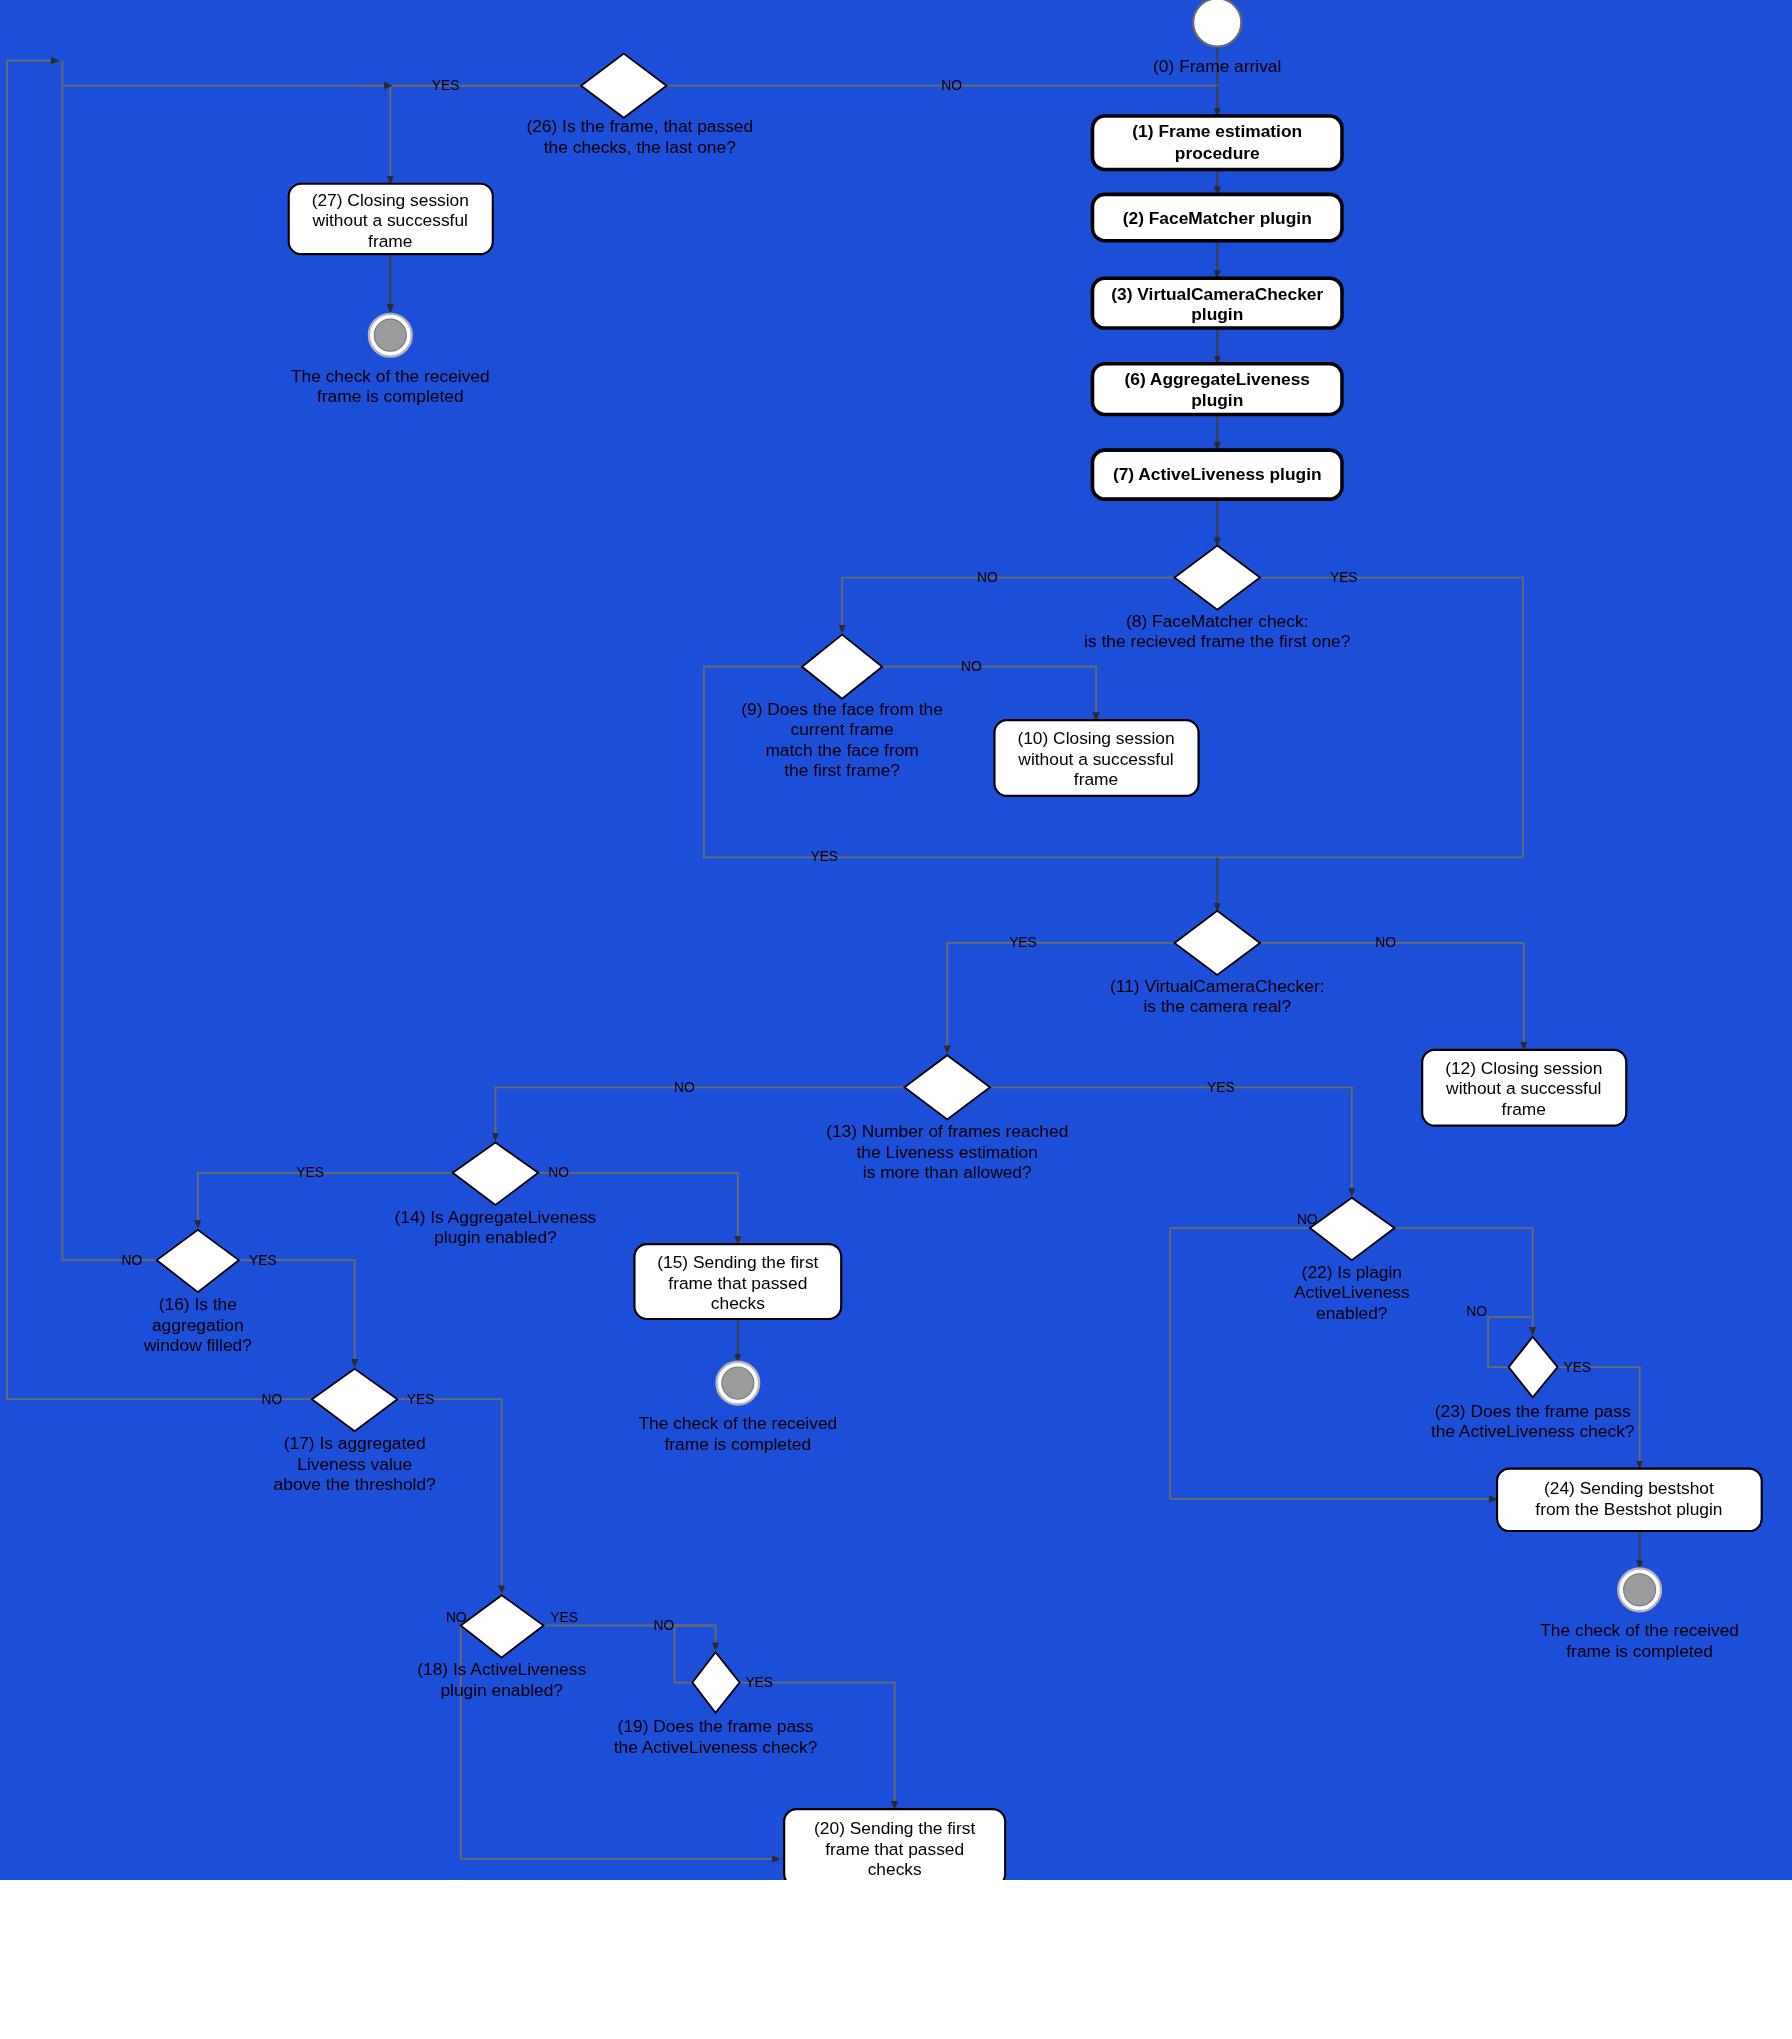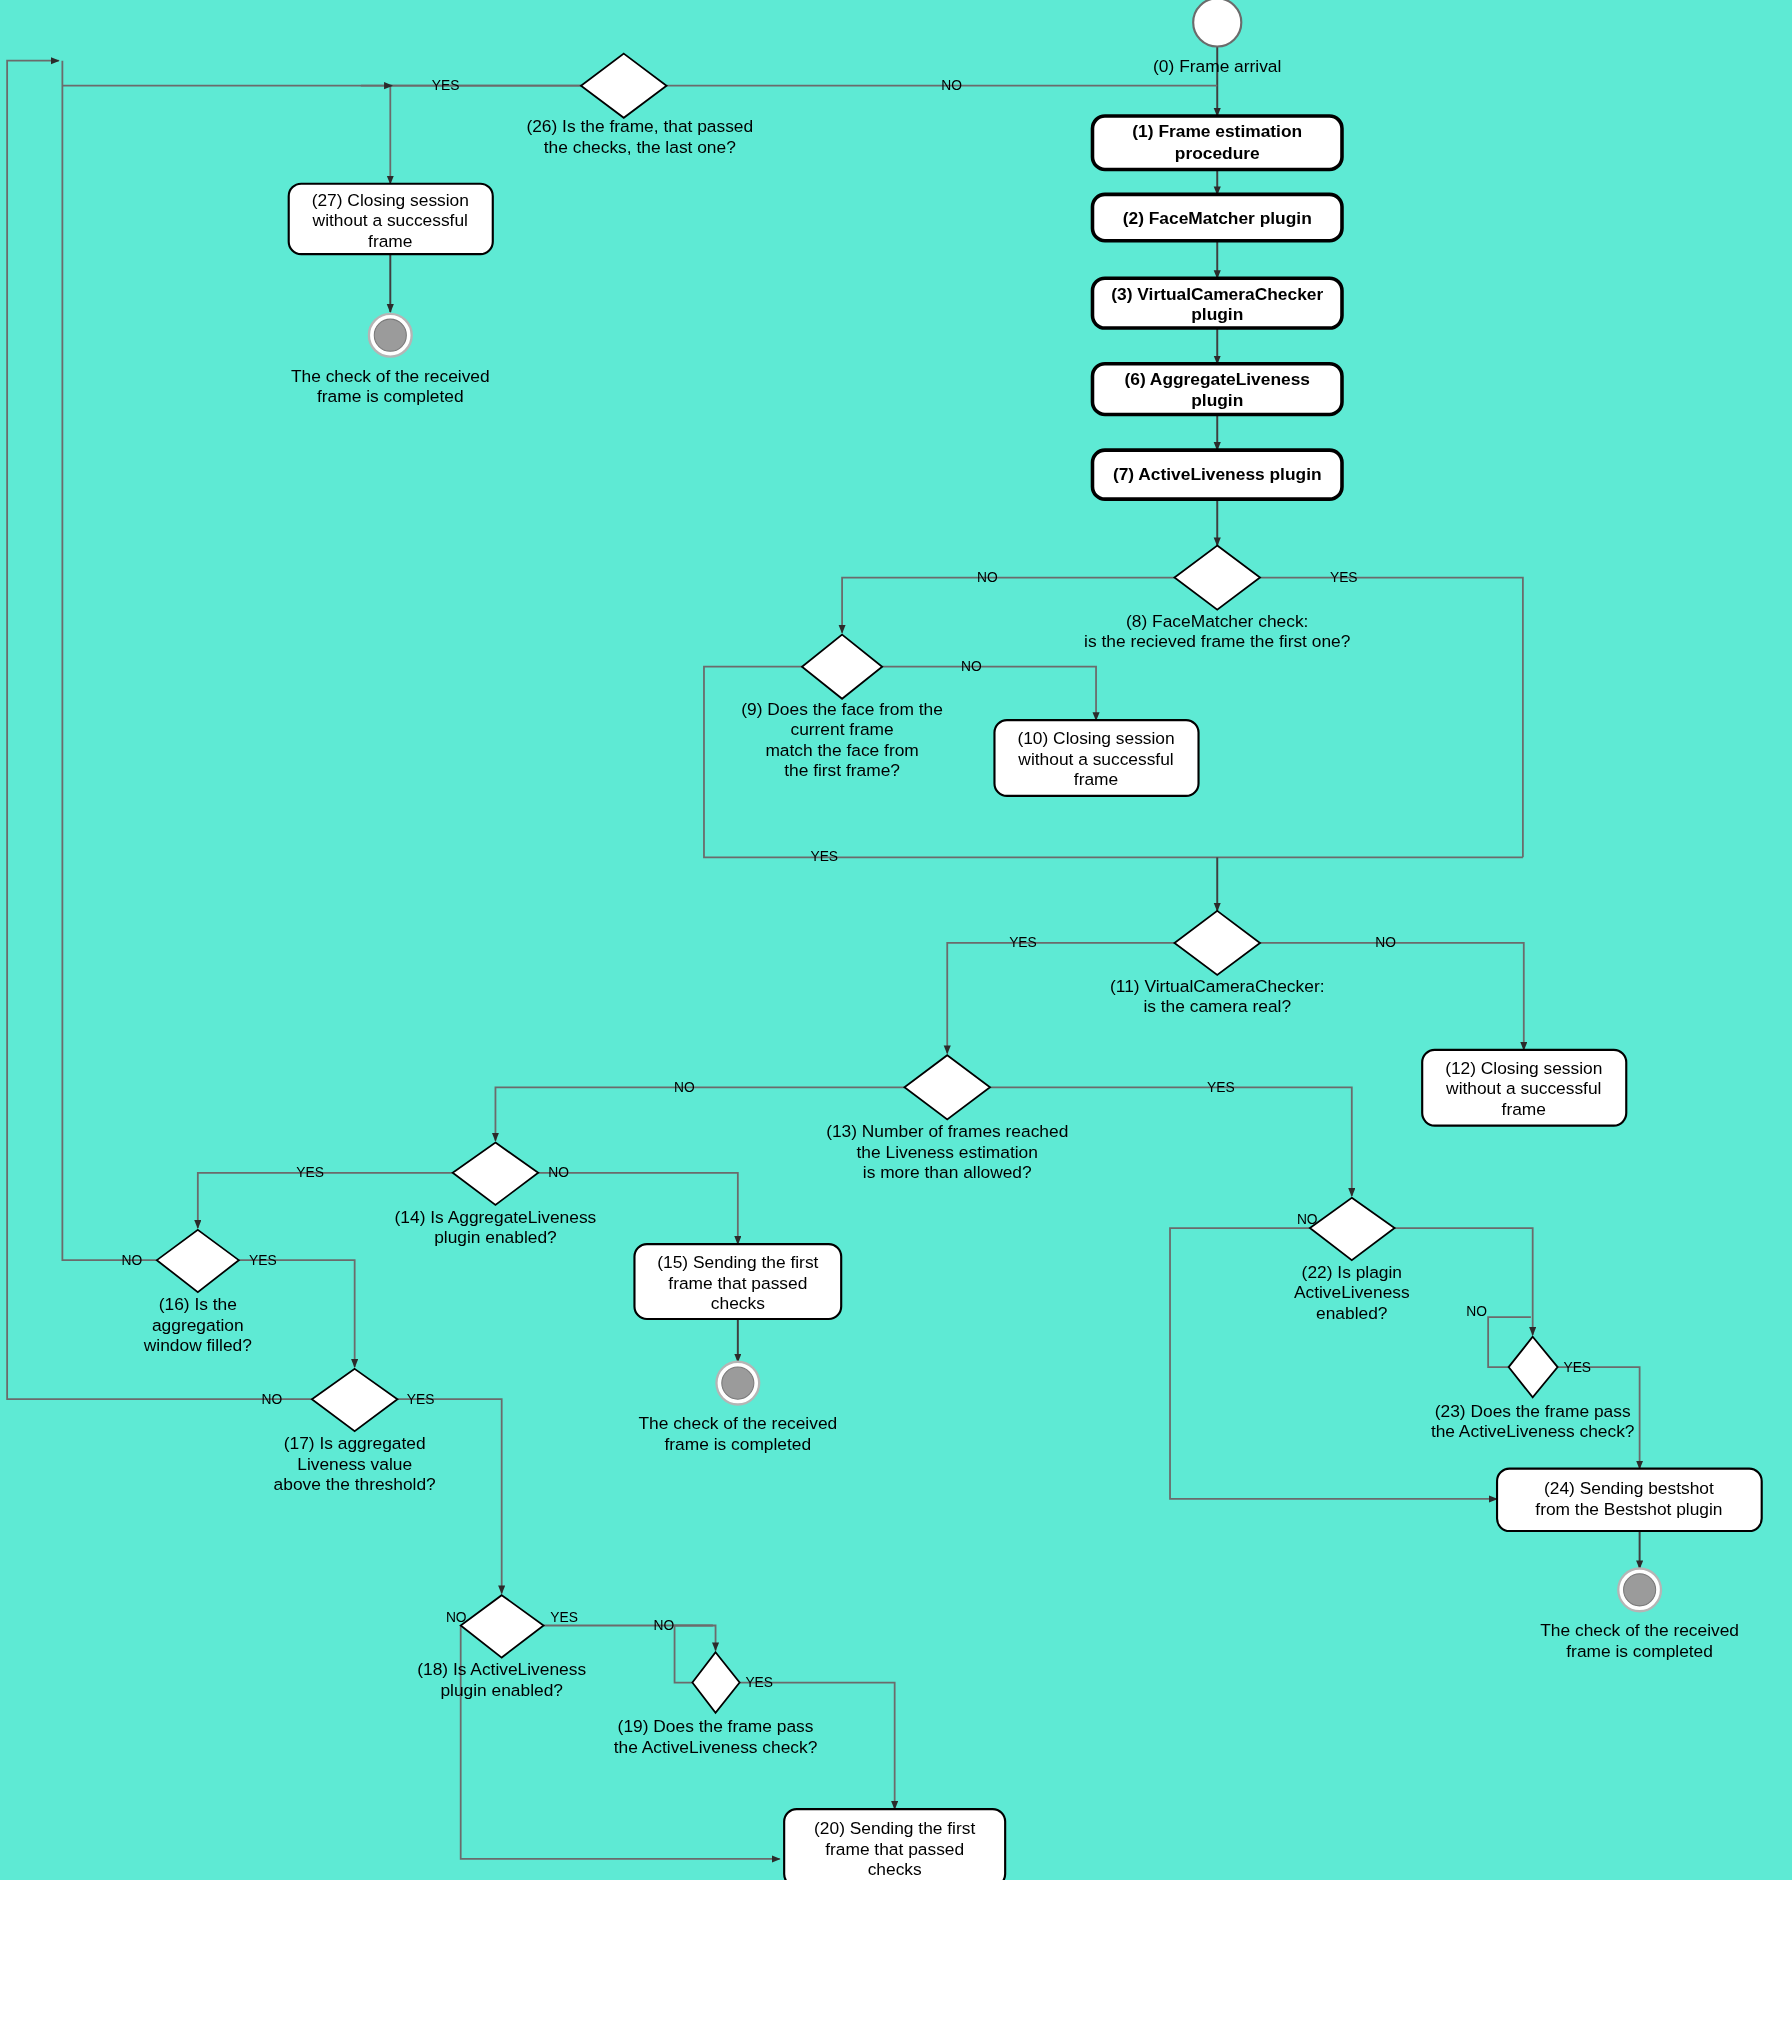--- a/index.html
+++ b/index.html
@@ -1,17 +1,17 @@
 <!DOCTYPE html>
 <html style="font-size:14.3px"><head>
 <meta charset="utf-8">
 <style>
   html,body{margin:0;padding:0;background:#ffffff;}
   body{font-family:"Liberation Sans", sans-serif;}
-  #canvas-wrap{position:relative;width:1792px;height:1880px;background:#5eead4;overflow:hidden;}
+  #canvas-wrap{position:relative;width:1792px;height:1880px;background:#1d4ed8;overflow:hidden;}
   svg.flow{position:absolute;left:0;top:0;width:1792px;height:2040px;}
   .edge{fill:none;stroke:#3f3f3f;stroke-width:2.2;}
   .edge-thin{fill:none;stroke:#6b6b6b;stroke-width:2;}
   .node-rect{fill:#ffffff;stroke:#000000;}
   .node-rect.bold{stroke-width:4;}
   .node-rect.norm{stroke-width:2.4;}
   .diamond{fill:#ffffff;stroke:#000000;stroke-width:2;}
   .start-circle{fill:#ffffff;stroke:#6b6b6b;stroke-width:2.4;}
   .end-outer{fill:#ffffff;stroke:#b5b5b5;stroke-width:2.6;}
   .end-inner{fill:#9b9b9b;stroke:#7a7a7a;stroke-width:1.2;}

